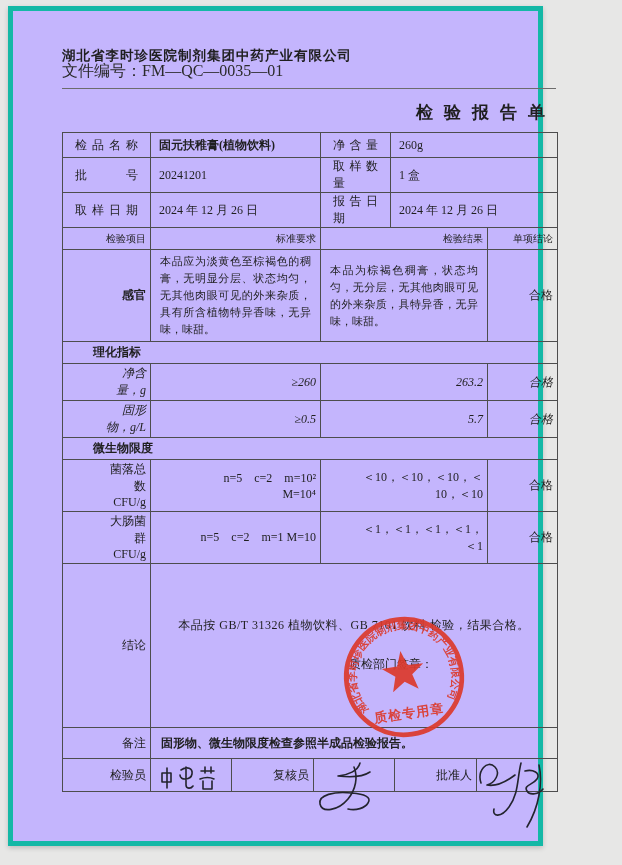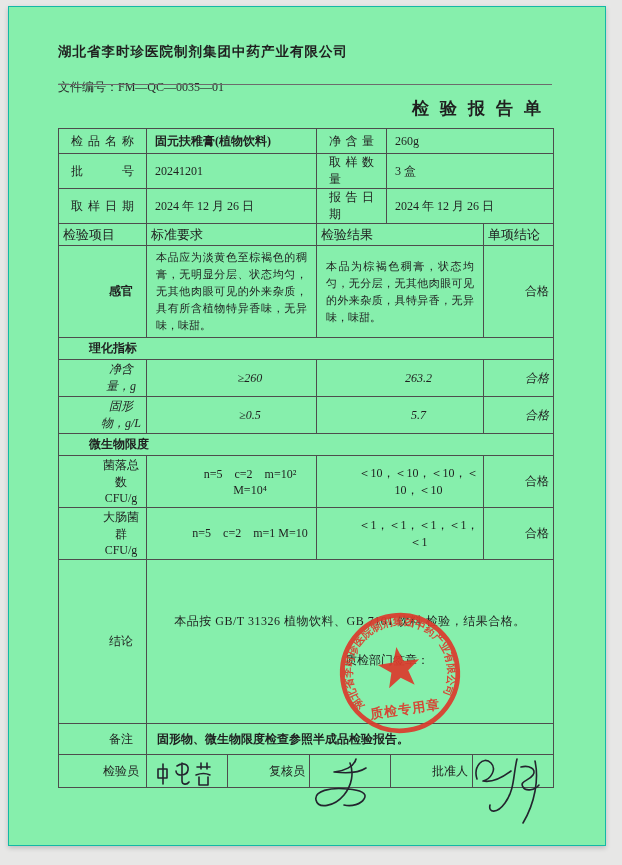--- a/index.html
+++ b/index.html
@@ -6,32 +6,32 @@
   html,body { width:622px; height:865px; }
   body {
     background:#e7e7e6;
     font-family:"Liberation Serif","DejaVu Serif",serif;
     color:#1f1f1f;
     position:relative;
     overflow:hidden;
   }
   .page {
     position:absolute; left:8px; top:6px;
-    width:598px; height:840px;
-    background:#86efac;
-    border:1px solid #14b8a6;
+    width:535px; height:840px;
+    background:#c4b5fd;
+    border:5px solid #14b8a6;
     box-shadow:0 2px 5px rgba(0,0,0,.18);
   }
   .company {
     position:absolute; left:49px; top:36px;
     font-size:13.5px; font-weight:bold; letter-spacing:1px;
   }
   .docno {
-    position:absolute; left:49px; top:72px;
-    font-size:12px; color:#2a2a2a;
+    position:absolute; left:49px; top:50px;
+    font-size:16px; color:#2a2a2a;
   }
   .headrule {
     position:absolute; left:49px; top:77px;
     width:494px; height:0;
     border-top:1.5px solid #6c6c6c;
   }
   .title {
     position:absolute; left:49px; top:90px; width:494px;
     text-align:right; font-size:17px; font-weight:bold;
     letter-spacing:11px; text-indent:11px;
@@ -43,26 +43,26 @@
     border:1px solid #4d4d4d;
     font-size:12px; vertical-align:middle;
     padding:1px 4px;
     position:relative;
   }
   td.lab {
     text-align:justify; text-align-last:justify;
     padding:0 12px;
     margin-left:44px;
   }
-  td.cen { text-align:center;padding-left:41px; }
+  td.cen { text-align:right;padding-left:41px; }
   td.bold { font-weight:bold; }
   td.val { padding-left:8px; }
   .row-info td { height:25px; }
   .row-info2 td { height:24px; }
-  .row-head td { height:22px; text-align:left; font-size:13px; }
+  .row-head td { height:22px; text-align:right; font-size:10px; }
   .row-sens td { height:72px; }
   .sens-text {
     font-size:11px; line-height:17px; text-align:justify;
     padding:2px 5px;
   }
   td.section {
     height:22px; font-weight:bold; padding-left:30px; font-size:12px;
   }
   .row-num td { height:22px;font-style:italic; }
   .row-micro td { height:26px; }
@@ -120,21 +120,21 @@
           <tr class="row-info">
         <td class="lab">检品名称</td>
         <td class="val bold">固元扶稚膏(植物饮料)</td>
         <td class="lab">净含量</td>
         <td class="val">260g</td>
       </tr>
       <tr class="row-info2">
         <td class="lab">批号</td>
         <td class="val">20241201</td>
         <td class="lab">取样数量</td>
-        <td class="val">3 盒</td>
+        <td class="val">1 盒</td>
       </tr>
       <tr class="row-info2">
         <td class="lab">取样日期</td>
         <td class="val">2024 年 12 月 26 日</td>
         <td class="lab">报告日期</td>
         <td class="val">2024 年 12 月 26 日</td>
       </tr>
     </tbody>
       </table>
 

